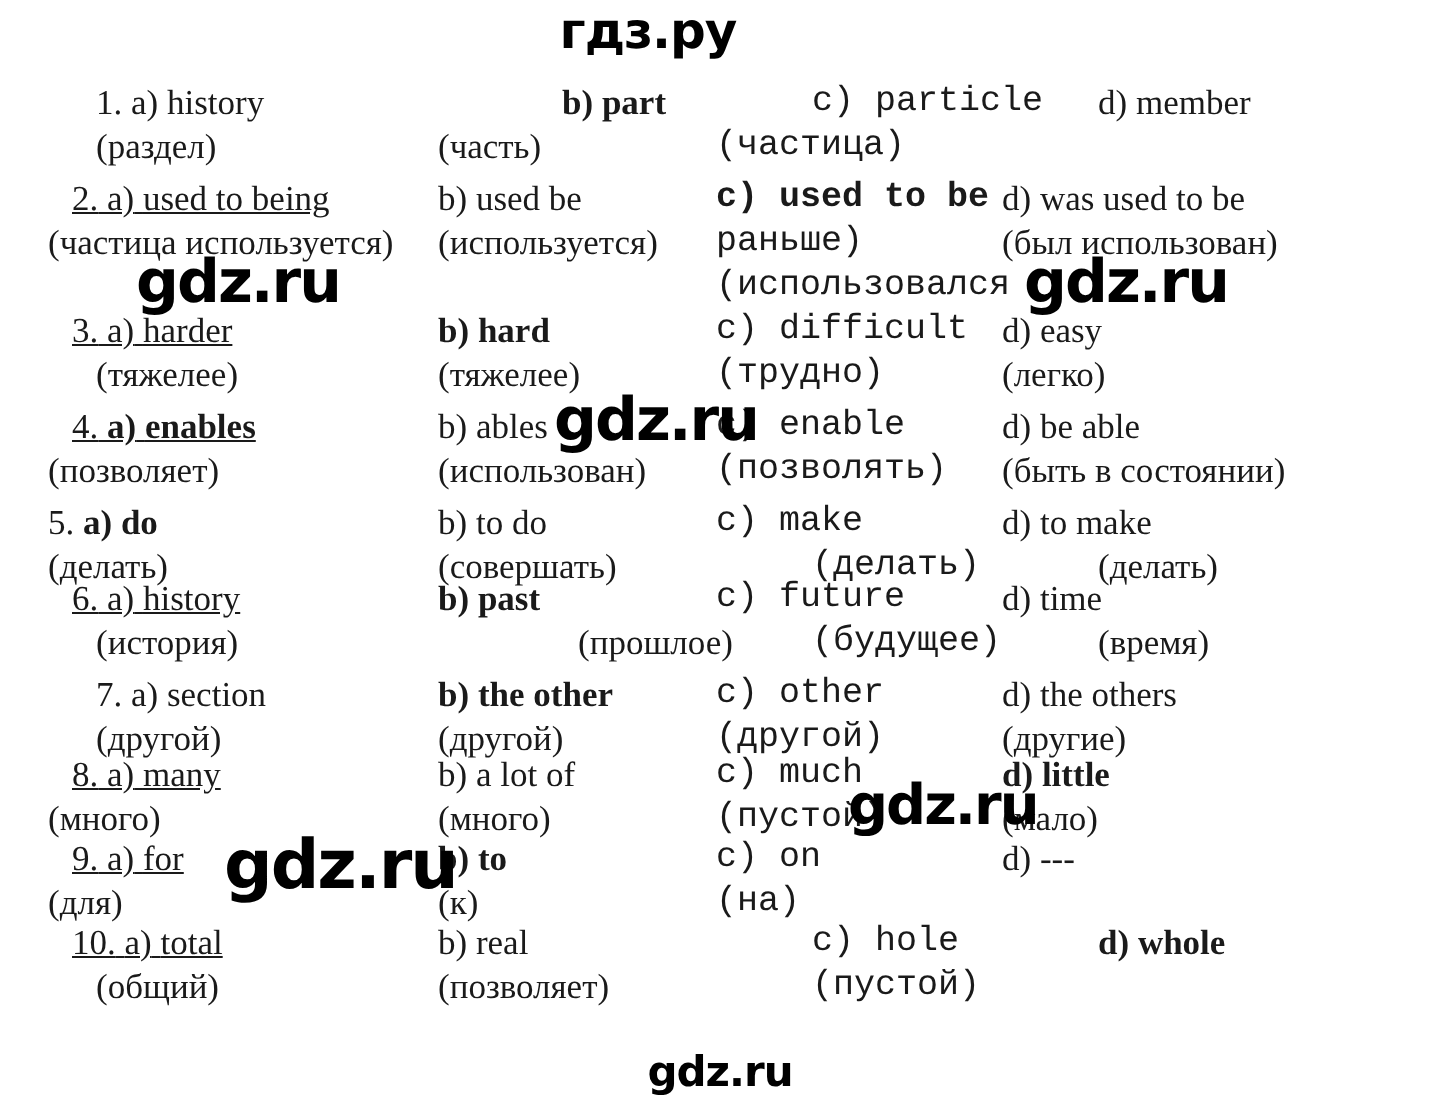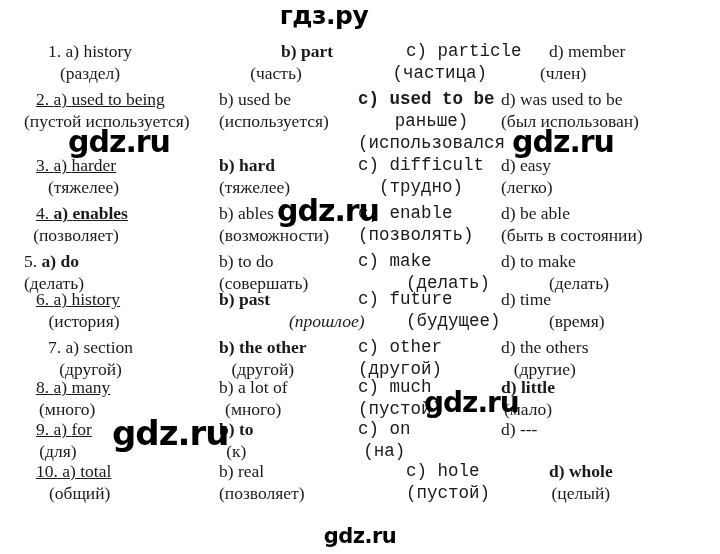--- a/index.html
+++ b/index.html
@@ -64,27 +64,27 @@
     position: relative;
     width: 720px;
   }
   .cell {
     position: absolute;
     font-size: 17.5px;
     line-height: 22px;
     white-space: nowrap;
   }
   .opt { display: block; }
-  .tr  { display: block; text-align: center; }
+  .tr  { display: block; }
   .b   { font-weight: bold; }
   .ind-1  { padding-left: 12px; text-decoration: underline; }
   .ind-2  { padding-left: 24px; }
   .ind-3  { padding-left: 48px; }
   .ind-4  { padding-left: 62px; }
-  .ind-5  { padding-left: 70px; font-style: italic; }
+  .ind-5  { padding-left: 70px; }
 
   
   .colA { left: 24px; }
   .colB { left: 219px; }
   .colC { left: 358px; font-family: Liberation Mono, monospace; }
   .colD { left: 501px; }
 </style>
 </head>
 <body>
 
@@ -99,27 +99,26 @@
       <div class="cell colB">
         <span class="opt ind-4"><span class="b">b)</span> <span class="b">part</span></span>
         <span class="tr ind-0">(часть)</span>
       </div>
       <div class="cell colC">
         <span class="opt ind-3"><span>c)</span> <span>particle</span></span>
         <span class="tr ind-0">(частица)</span>
       </div>
       <div class="cell colD">
         <span class="opt ind-3"><span>d)</span> <span>member</span></span>
-        <span class="tr ind-0">(член)</span>
       </div>
     </div>
     <div class="qrow" style="position: absolute; top: 48px;">
       <div class="cell colA">
         <span class="opt ind-1"><span class="qnum">2.</span> <span>a)</span> <span>used to being</span></span>
-        <span class="tr ind-0">(пустой используется)</span>
+        <span class="tr ind-0">(частица используется)</span>
       </div>
       <div class="cell colB">
         <span class="opt ind-0"><span>b)</span> <span>used be</span></span>
         <span class="tr ind-0">(используется)</span>
       </div>
       <div class="cell colC">
         <span class="opt ind-0"><span class="b">c)</span> <span class="b">used to be</span></span>
         <span class="tr">раньше)</span>
         <span class="tr ind-0">(использовался</span>
       </div>
@@ -146,21 +145,21 @@
         <span class="tr ind-0">(легко)</span>
       </div>
     </div>
     <div class="qrow" style="position: absolute; top: 162px;">
       <div class="cell colA">
         <span class="opt ind-1"><span class="qnum">4.</span> <span class="b">a)</span> <span class="b">enables</span></span>
         <span class="tr ind-0">(позволяет)</span>
       </div>
       <div class="cell colB">
         <span class="opt ind-0"><span>b)</span> <span>ables</span></span>
-        <span class="tr ind-0">(возможности)</span>
+        <span class="tr ind-0">(использован)</span>
       </div>
       <div class="cell colC">
         <span class="opt ind-0"><span>c)</span> <span>enable</span></span>
         <span class="tr ind-0">(позволять)</span>
       </div>
       <div class="cell colD">
         <span class="opt ind-0"><span>d)</span> <span>be able</span></span>
         <span class="tr ind-0">(быть в состоянии)</span>
       </div>
     </div>
@@ -261,21 +260,20 @@
       <div class="cell colB">
         <span class="opt ind-0"><span>b)</span> <span>real</span></span>
         <span class="tr ind-0">(позволяет)</span>
       </div>
       <div class="cell colC">
         <span class="opt ind-3"><span>c)</span> <span>hole</span></span>
         <span class="tr ind-3">(пустой)</span>
       </div>
       <div class="cell colD">
         <span class="opt ind-3"><span class="b">d)</span> <span class="b">whole</span></span>
-        <span class="tr ind-3">(целый)</span>
       </div>
     </div>
   </div>
 
 <div id="watermark-layer">
     <div class="watermark" style="left: 68px; top: 124px; font-size: 30px;">gdz.ru</div>
     <div class="watermark" style="left: 512px; top: 124px; font-size: 30px;">gdz.ru</div>
     <div class="watermark" style="left: 277px; top: 193px; font-size: 30px;">gdz.ru</div>
     <div class="watermark" style="left: 112px; top: 413px; font-size: 34px;">gdz.ru</div>
     <div class="watermark" style="left: 424px; top: 386px; font-size: 28px;">gdz.ru</div>

